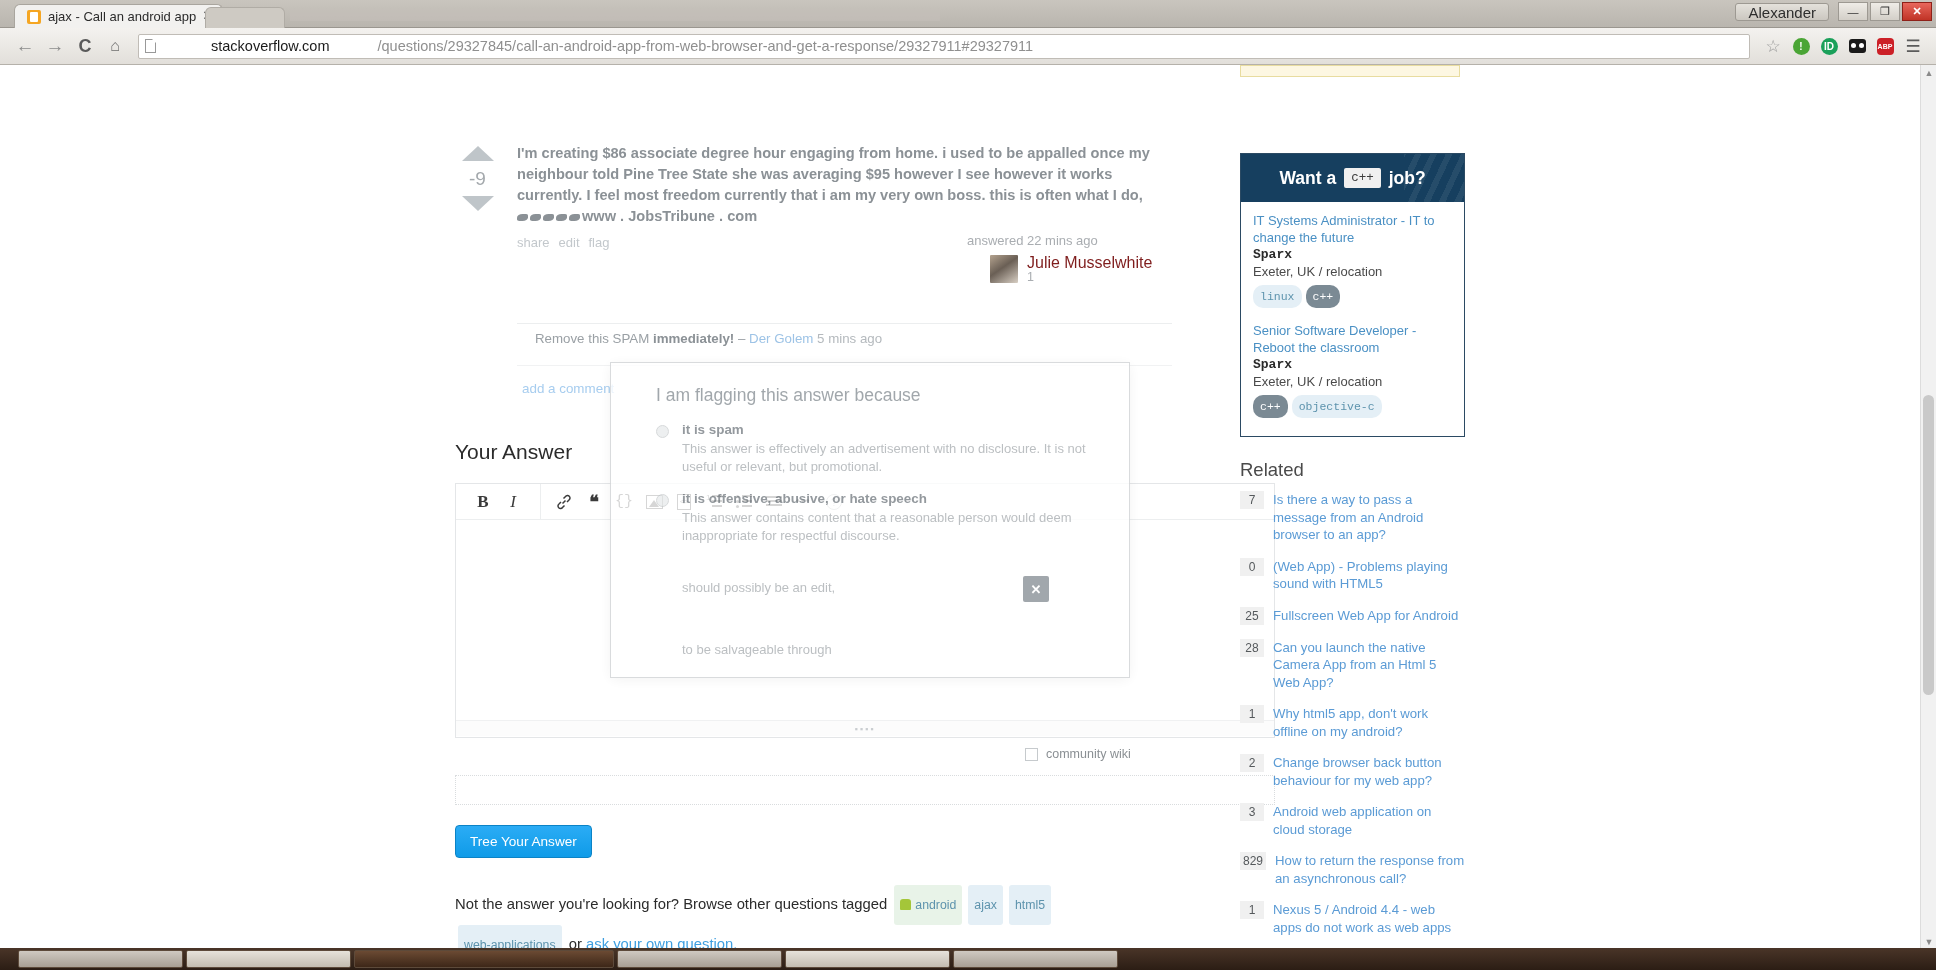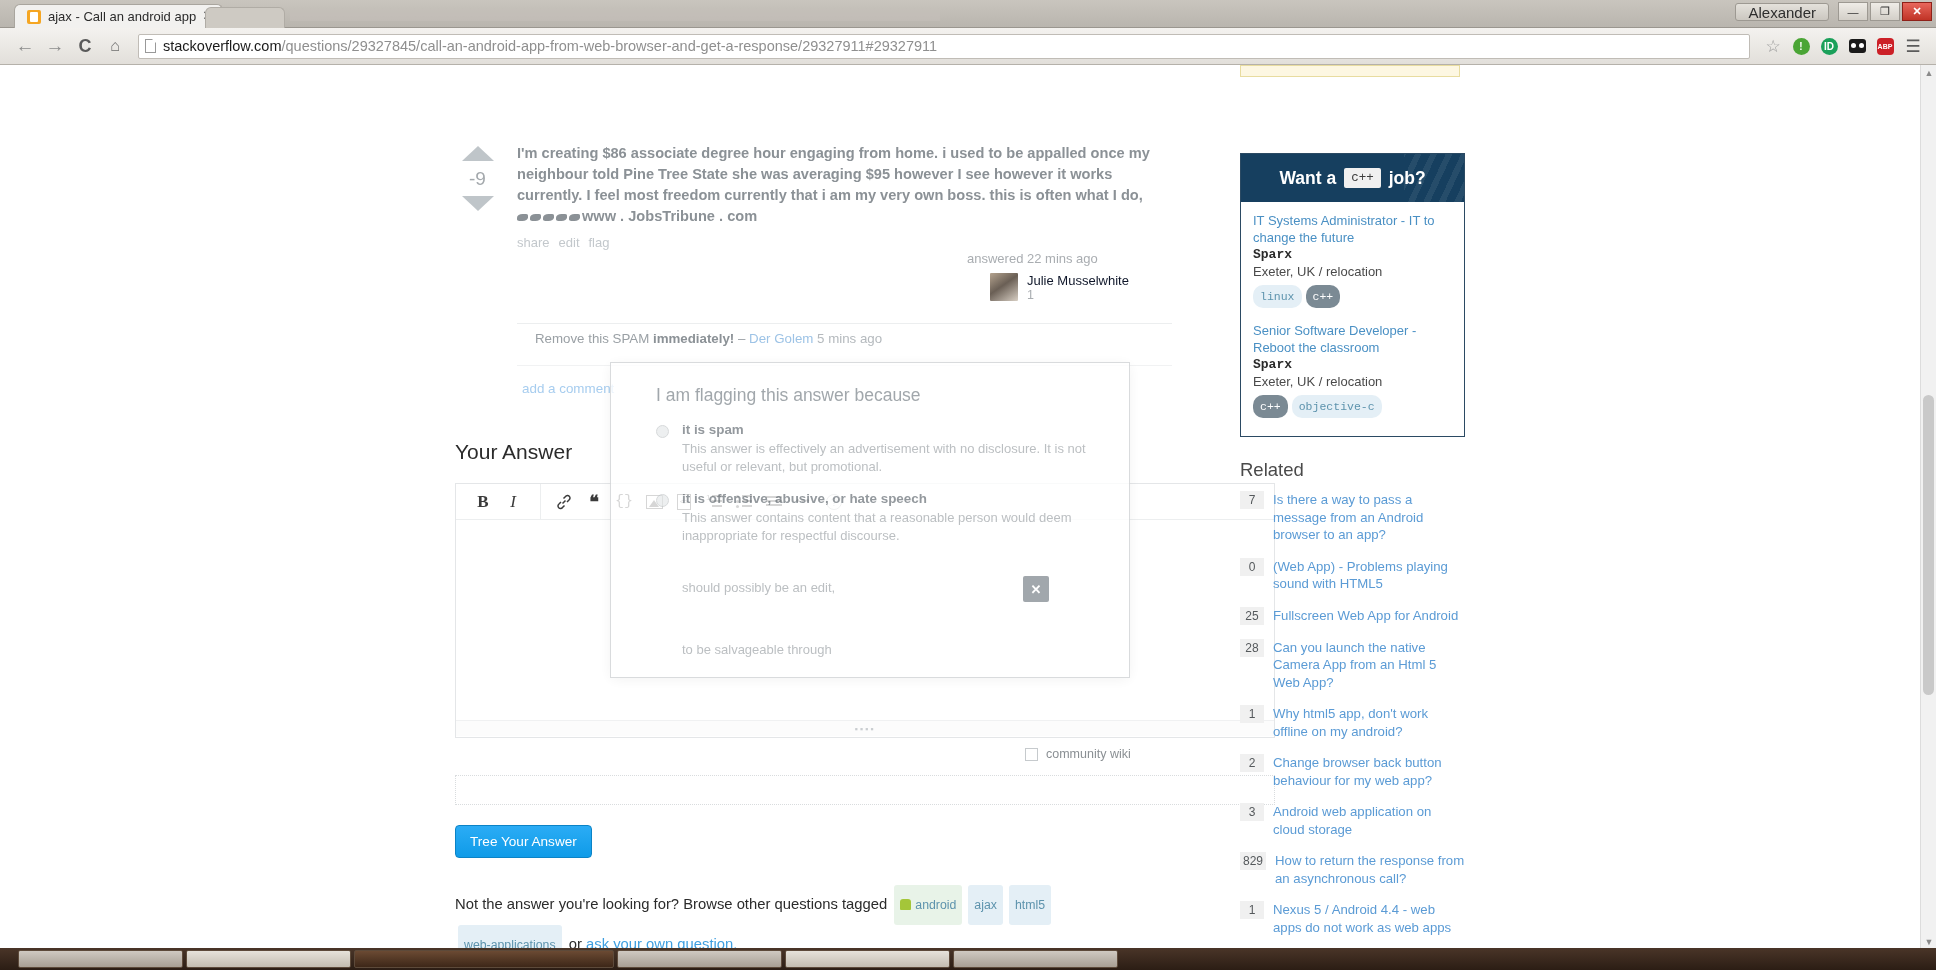--- a/index.html
+++ b/index.html
@@ -122,20 +122,21 @@
     flex: 1;
     height: 25px;
     margin: 0 8px;
     background: #fff;
     border: 1px solid #c0bcb6;
     border-radius: 2px;
     display: flex; align-items: center;
     padding: 0 6px;
     font-size: 14.5px;
     overflow: hidden;
+    gap: 48px;
   }
   .page-icon {
     width: 11px; height: 14px;
     border: 1px solid #999; background: #fff;
     margin-right: 7px; flex: none;
     position: relative;
   }
   .page-icon:before {
     content:""; position:absolute; right:-1px; top:-1px;
     border-left: 4px solid transparent;
@@ -252,32 +253,32 @@
   }
   .answer-actions {
     position: absolute; left: 62px; top: 92px;
     font-size: 13px; color: #c3c8cc;
     display: flex; gap: 9px;
   }
   .answer-actions span { cursor: pointer; }
   .answered-box {
     position: absolute; right: 8px; top: 90px;
     width: 210px;
-    font-size: 13px; color: #a9adb1; margin-top: 18px;
+    font-size: 13px; color: #a9adb1;
   }
   .answered-box .u-row {
     display: flex; align-items: flex-start; gap: 9px; margin-top: 7px;
     margin-left: 23px;
   }
   .avatar {
     width: 28px; height: 28px; flex: none;
     background: linear-gradient(145deg,#b4a38f,#6a5f55 45%,#d8cfc4);
     border-radius: 1px;
   }
-  .uname { color: #0f172a; font-size: 13px; line-height: 15px; cursor:pointer; }
+  .uname { color: #7f1d1d; font-size: 16px; line-height: 15px; cursor:pointer; }
   .urep  { color: #a9adb1; font-size: 12.5px; }
 
   
   .comment-sep {
     position: absolute; left: 517px; top: 258px;
     width: 655px; height: 1px; background: #eceeef;
   }
   .comment {
     position: absolute; left: 535px; top: 266px;
     font-size: 13.3px; color: #9aa0a5;

